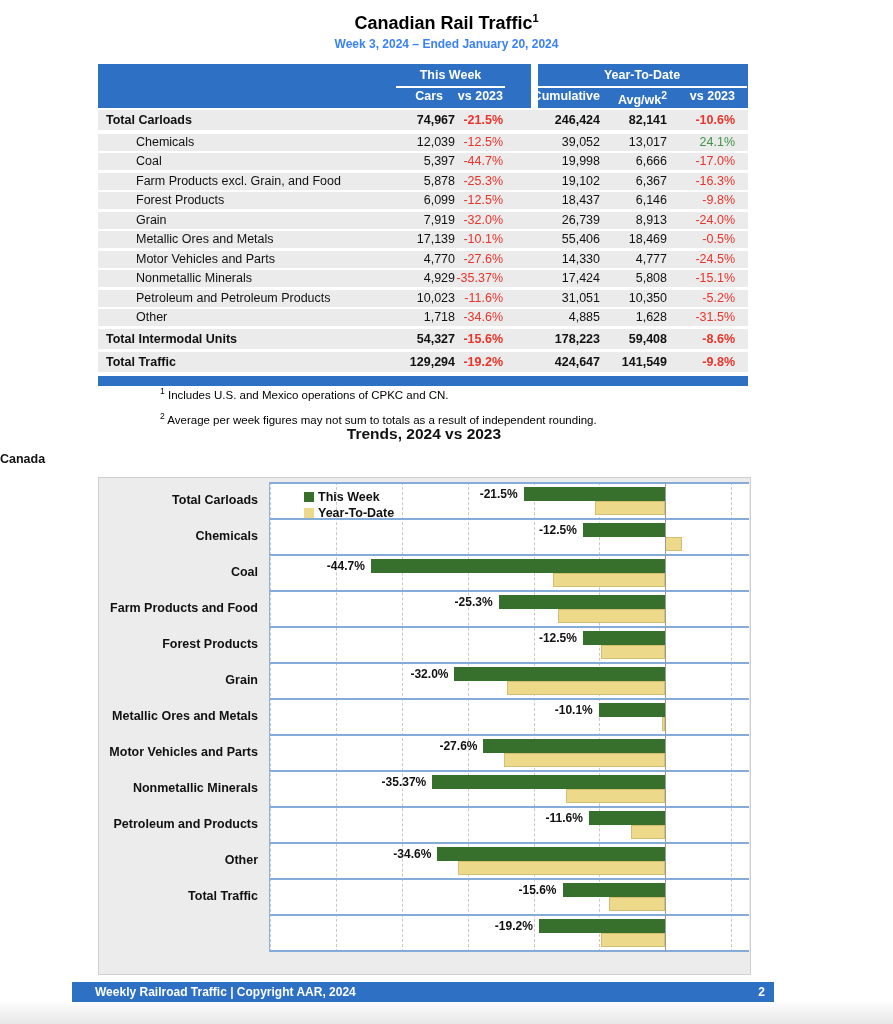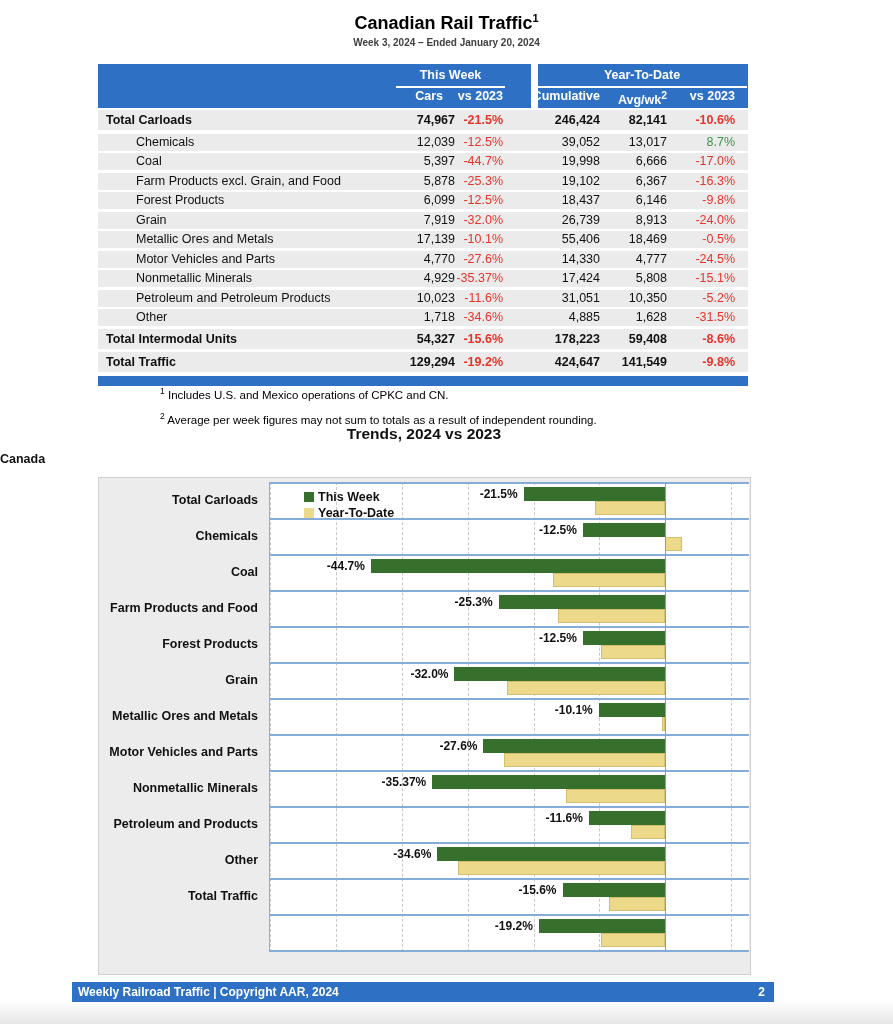--- a/index.html
+++ b/index.html
@@ -5,21 +5,21 @@
   html,body{margin:0;padding:0;}
   body{
     width:893px;height:1024px;position:relative;background:#ffffff;
     font-family:"Liberation Sans",sans-serif;color:#111;overflow:hidden;
   }
   
   .doc-title{position:absolute;top:12px;left:0;width:893px;text-align:center;
     font-size:18px;font-weight:bold;color:#000;}
   .doc-title sup{font-size:11px;}
   .doc-subtitle{position:absolute;top:37px;left:0;width:893px;text-align:center;
-    font-size:10px;font-weight:bold;color:#404040;}
+    font-size:12px;font-weight:bold;color:#3b82f6;}
 
   
   .table-wrap{position:absolute;left:98px;top:64px;width:650px;}
   .thead{position:relative;background:#2d70c4;color:#fff;font-weight:bold;}
   .thead .grid{display:grid;grid-template-columns:1fr 77px 48px 97px 67px 68px;padding-right:13px;}
   .group-row{height:22px;line-height:22px;font-size:12.5px;}
   .group-tw{grid-column:2/4;text-align:center;border-bottom:2px solid #fff;margin:0 -2px 0 18px;}
   .group-ytd{grid-column:4/7;text-align:center;border-bottom:2px solid #fff;margin:0 -12px 0 34px;}
   .colhead-row{height:22px;line-height:20px;font-size:12.5px;}
   .colhead-row .cell{text-align:right;}
@@ -68,21 +68,21 @@
   .legend-swatch{width:10px;height:10px;display:inline-block;margin-right:4px;}
   .legend-swatch.green{background:#37702c;}
   .legend-swatch.tan{background:#ecd98a;}
   .xaxis{position:absolute;left:0;top:474px;width:100%;height:22px;}
   .xaxis span{position:absolute;transform:translateX(-50%);font-size:11px;font-weight:bold;
     white-space:nowrap;top:8px;margin-top:18px;}
 
   
   .footer-bar{position:absolute;left:72px;top:982px;width:702px;height:20px;background:#2d70c4;
     color:#fff;font-size:12px;font-weight:bold;display:flex;align-items:center;}
-  .footer-text{padding-left:6px;flex:1;}
+  .footer-text{padding-left:23px;flex:1;}
   .footer-page{padding-right:9px;}
   .bottom-fade{position:absolute;left:0;top:1002px;width:893px;height:22px;
     background:linear-gradient(#fdfdfd,#e7e7e7);}
 </style>
 </head>
 <body>
 
 <div class="doc-title"><span>Canadian Rail Traffic</span><sup>1</sup></div>
 <div class="doc-subtitle">Week 3, 2024 – Ended January 20, 2024</div>
 
@@ -111,21 +111,21 @@
         <div class="cell">246,424</div>
         <div class="cell">82,141</div>
         <div class="cell neg">-10.6%</div>
       </div>
       <div class="trow">
         <div class="cell label indent">Chemicals</div>
         <div class="cell">12,039</div>
         <div class="cell neg">-12.5%</div>
         <div class="cell">39,052</div>
         <div class="cell">13,017</div>
-        <div class="cell pos">8.7%</div>
+        <div class="cell pos">24.1%</div>
       </div>
       <div class="trow">
         <div class="cell label indent">Coal</div>
         <div class="cell">5,397</div>
         <div class="cell neg">-44.7%</div>
         <div class="cell">19,998</div>
         <div class="cell">6,666</div>
         <div class="cell neg">-17.0%</div>
       </div>
       <div class="trow">

